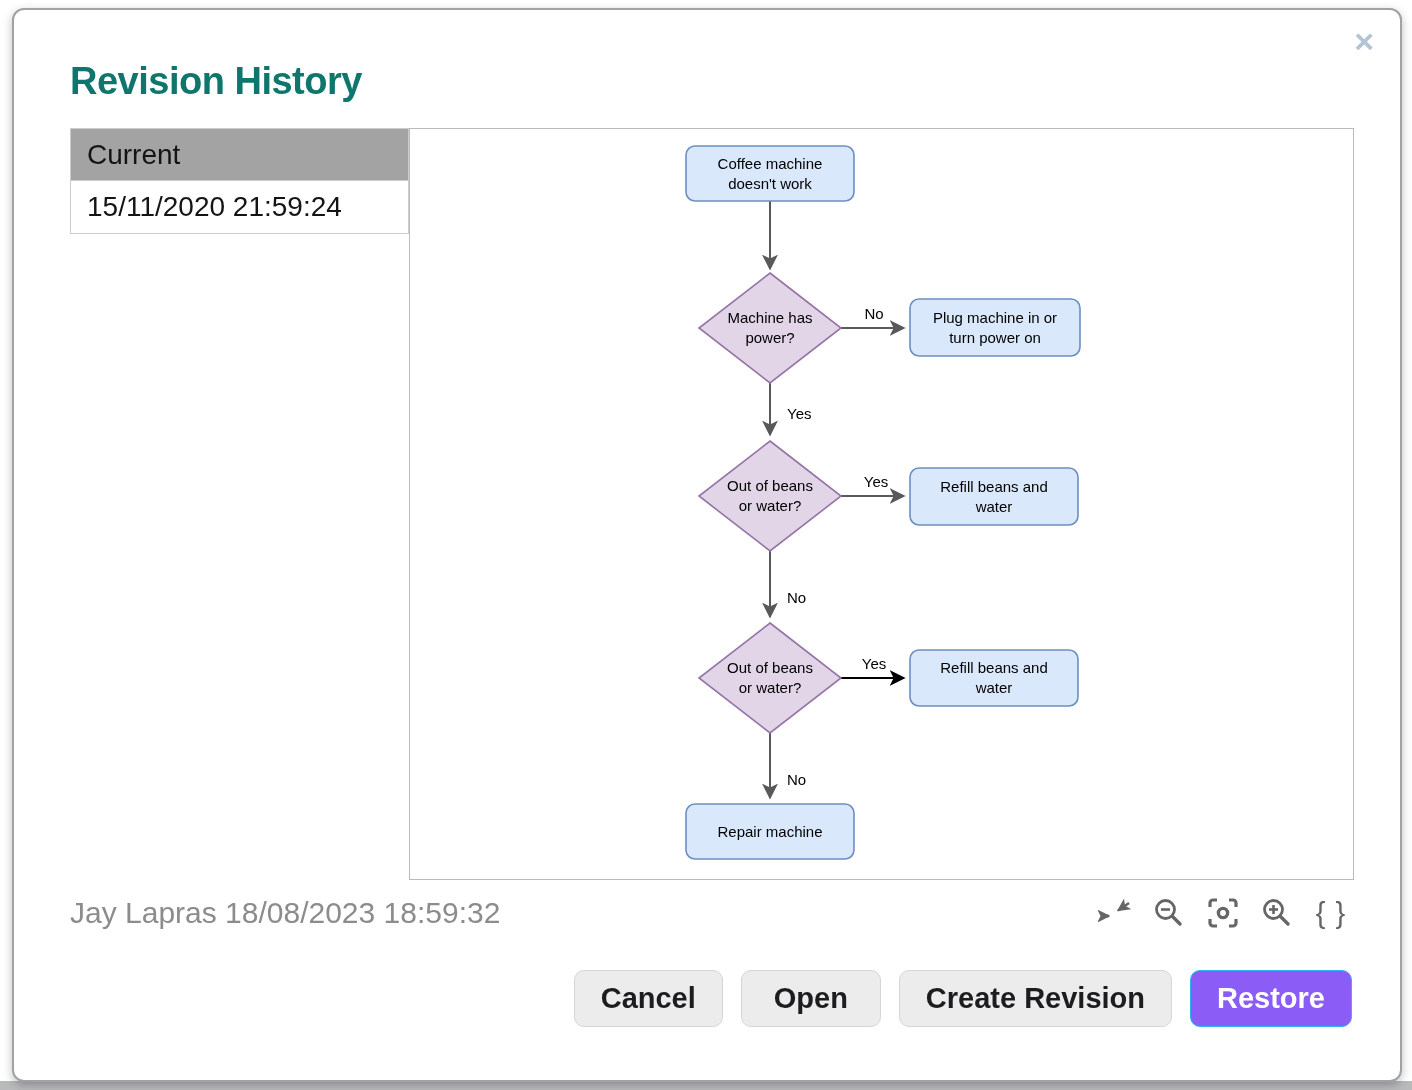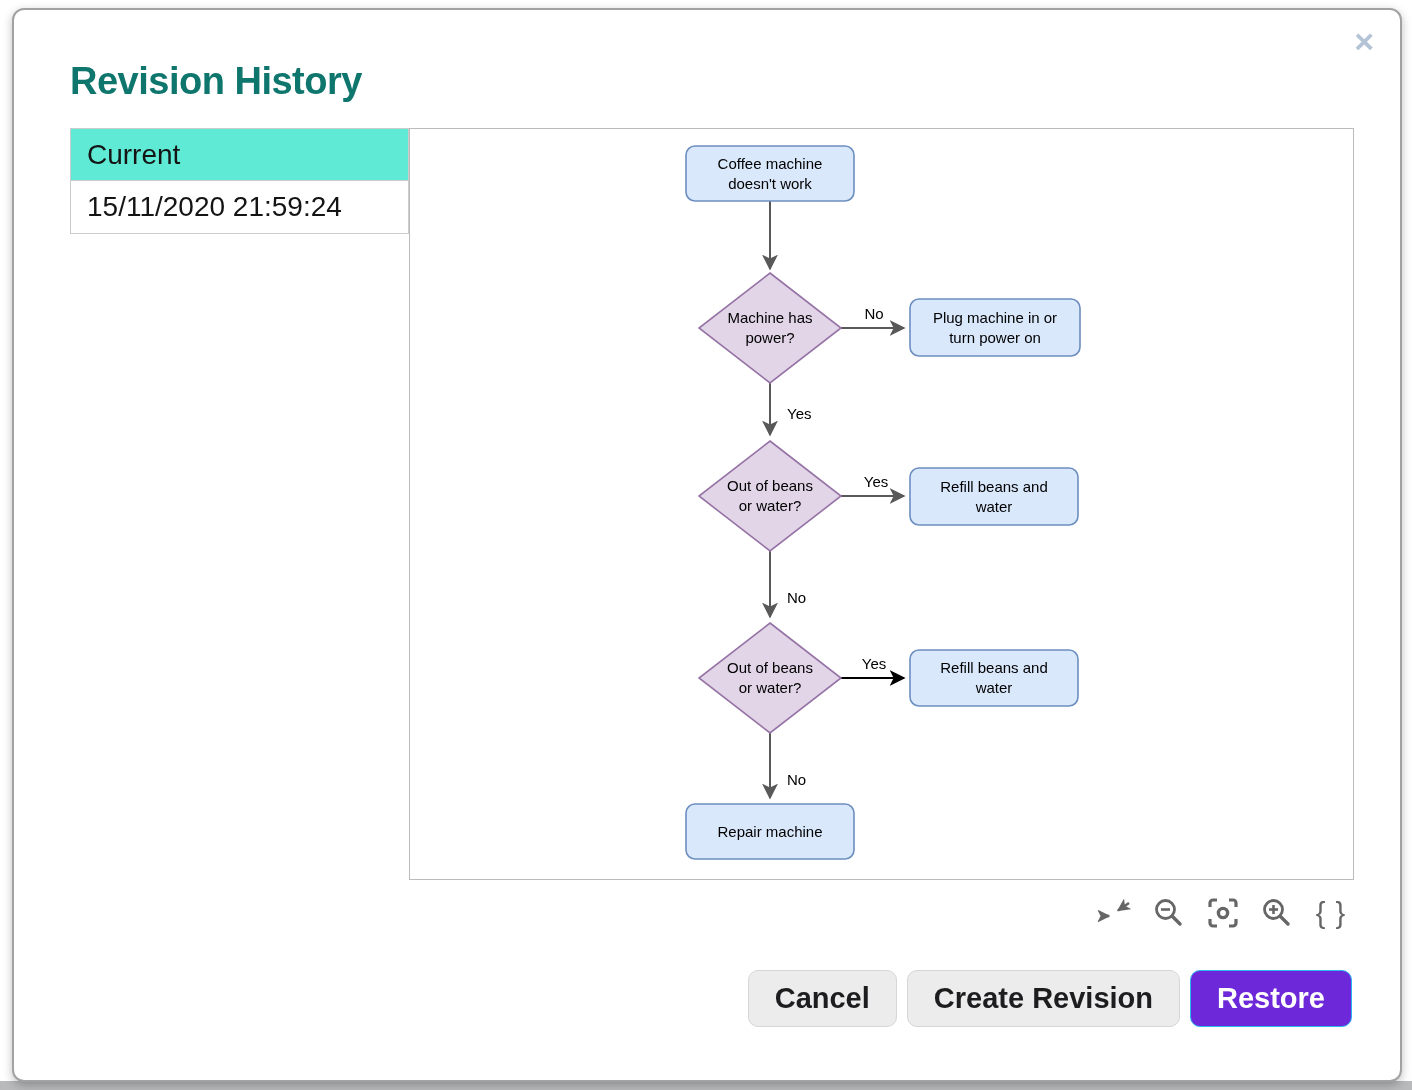--- a/index.html
+++ b/index.html
@@ -38,21 +38,21 @@
   }
   .rev-row {
     height: 52px; line-height: 52px;
     padding-left: 16px;
     font-size: 28px; color: #141414;
     border-bottom: 1px solid #cccccc;
     background: #ffffff; cursor: pointer;
     white-space: nowrap; overflow: hidden;
   }
   .rev-row:last-child { border-bottom: none; }
-  .rev-row.selected { background: #5eead4; }
+  .rev-row.selected { background: #a3a3a3; }
   .preview-panel {
     position: absolute; left: 395px; top: 118px; width: 945px; height: 752px;
     border: 1px solid #bbbbbb; background: #ffffff;
     overflow: hidden;
   }
   .status-line {
     position: absolute; left: 56px; top: 886px;
     font-size: 30px; color: #8c8c8c;
   }
   .preview-tools {
@@ -64,36 +64,36 @@
     display: flex; align-items: center; justify-content: center;
     cursor: pointer; color: #666666;
   }
   .tool-btn svg { display: block; }
   .braces-glyph {
     font-size: 29px; color: #666666; font-weight: 500;
     letter-spacing: 1px; line-height: 34px;
   }
   .footer-buttons {
     position: absolute; right: 48px; top: 960px;
-    display: flex; gap: 10px;
+    display: flex; gap: 18px;
   }
   .btn {
     height: 57px; min-width: 140px;
     padding: 0 26px;
     border-radius: 10px;
     font-family: "Liberation Sans", "DejaVu Sans", sans-serif;
     font-size: 29px; font-weight: 600;
     display: flex; align-items: center; justify-content: center;
     cursor: pointer; white-space: nowrap;
   }
   .btn-gray {
     background: #ececec; border: 1px solid #d6d6d6; color: #1d1d1f;
   }
   .btn-primary {
-    background: #6d28d9; border: 1px solid #29b6f2; color: #ffffff;
+    background: #8b5cf6; border: 1px solid #29b6f2; color: #ffffff;
   }
   .diagram-svg text {
     font-family: "Liberation Sans", "DejaVu Sans", sans-serif;
     font-size: 15px; fill: #000000;
   }
 </style>
 </head>
 <body>
 
 <div class="page-bottom-strip"></div>
@@ -160,20 +160,21 @@
           <text x="584" y="382.8" text-anchor="middle">water</text>
           <text x="360" y="544.3" text-anchor="middle">Out of beans</text>
           <text x="360" y="564.3" text-anchor="middle">or water?</text>
           <text x="584" y="544.3" text-anchor="middle">Refill beans and</text>
           <text x="584" y="564.3" text-anchor="middle">water</text>
           <text x="360" y="707.8" text-anchor="middle">Repair machine</text>
         </g>
     </svg>
   </div>
 
+  <div class="status-line">Jay Lapras 18/08/2023 18:59:32</div>
 
   <div class="preview-tools">
     <div class="tool-btn" title="">
       <svg width="34" height="34" viewBox="0 0 34 34">
         <line x1="3" y1="20" x2="11" y2="20" stroke="#666666" stroke-width="2.6" marker-end="url(#mk-icon)"></line>
         <line x1="31" y1="7" x2="20" y2="14.5" stroke="#666666" stroke-width="2.6" marker-end="url(#mk-icon)"></line>
       </svg>
     </div>
     <div class="tool-btn">
       <svg width="34" height="34" viewBox="0 0 34 34">
@@ -199,17 +200,18 @@
         <line x1="20.5" y1="20.5" x2="28" y2="28" stroke="#666666" stroke-width="3.4" stroke-linecap="round"></line>
       </svg>
     </div>
     <div class="tool-btn">
       <span class="braces-glyph">{ }</span>
     </div>
   </div>
 
   <div class="footer-buttons">
     <button class="btn btn-gray">Cancel</button>
+    <button class="btn btn-gray">Open</button>
     <button class="btn btn-gray">Create Revision</button>
     <button class="btn btn-primary">Restore</button>
   </div>
 
 </div>
 
 </body></html>

